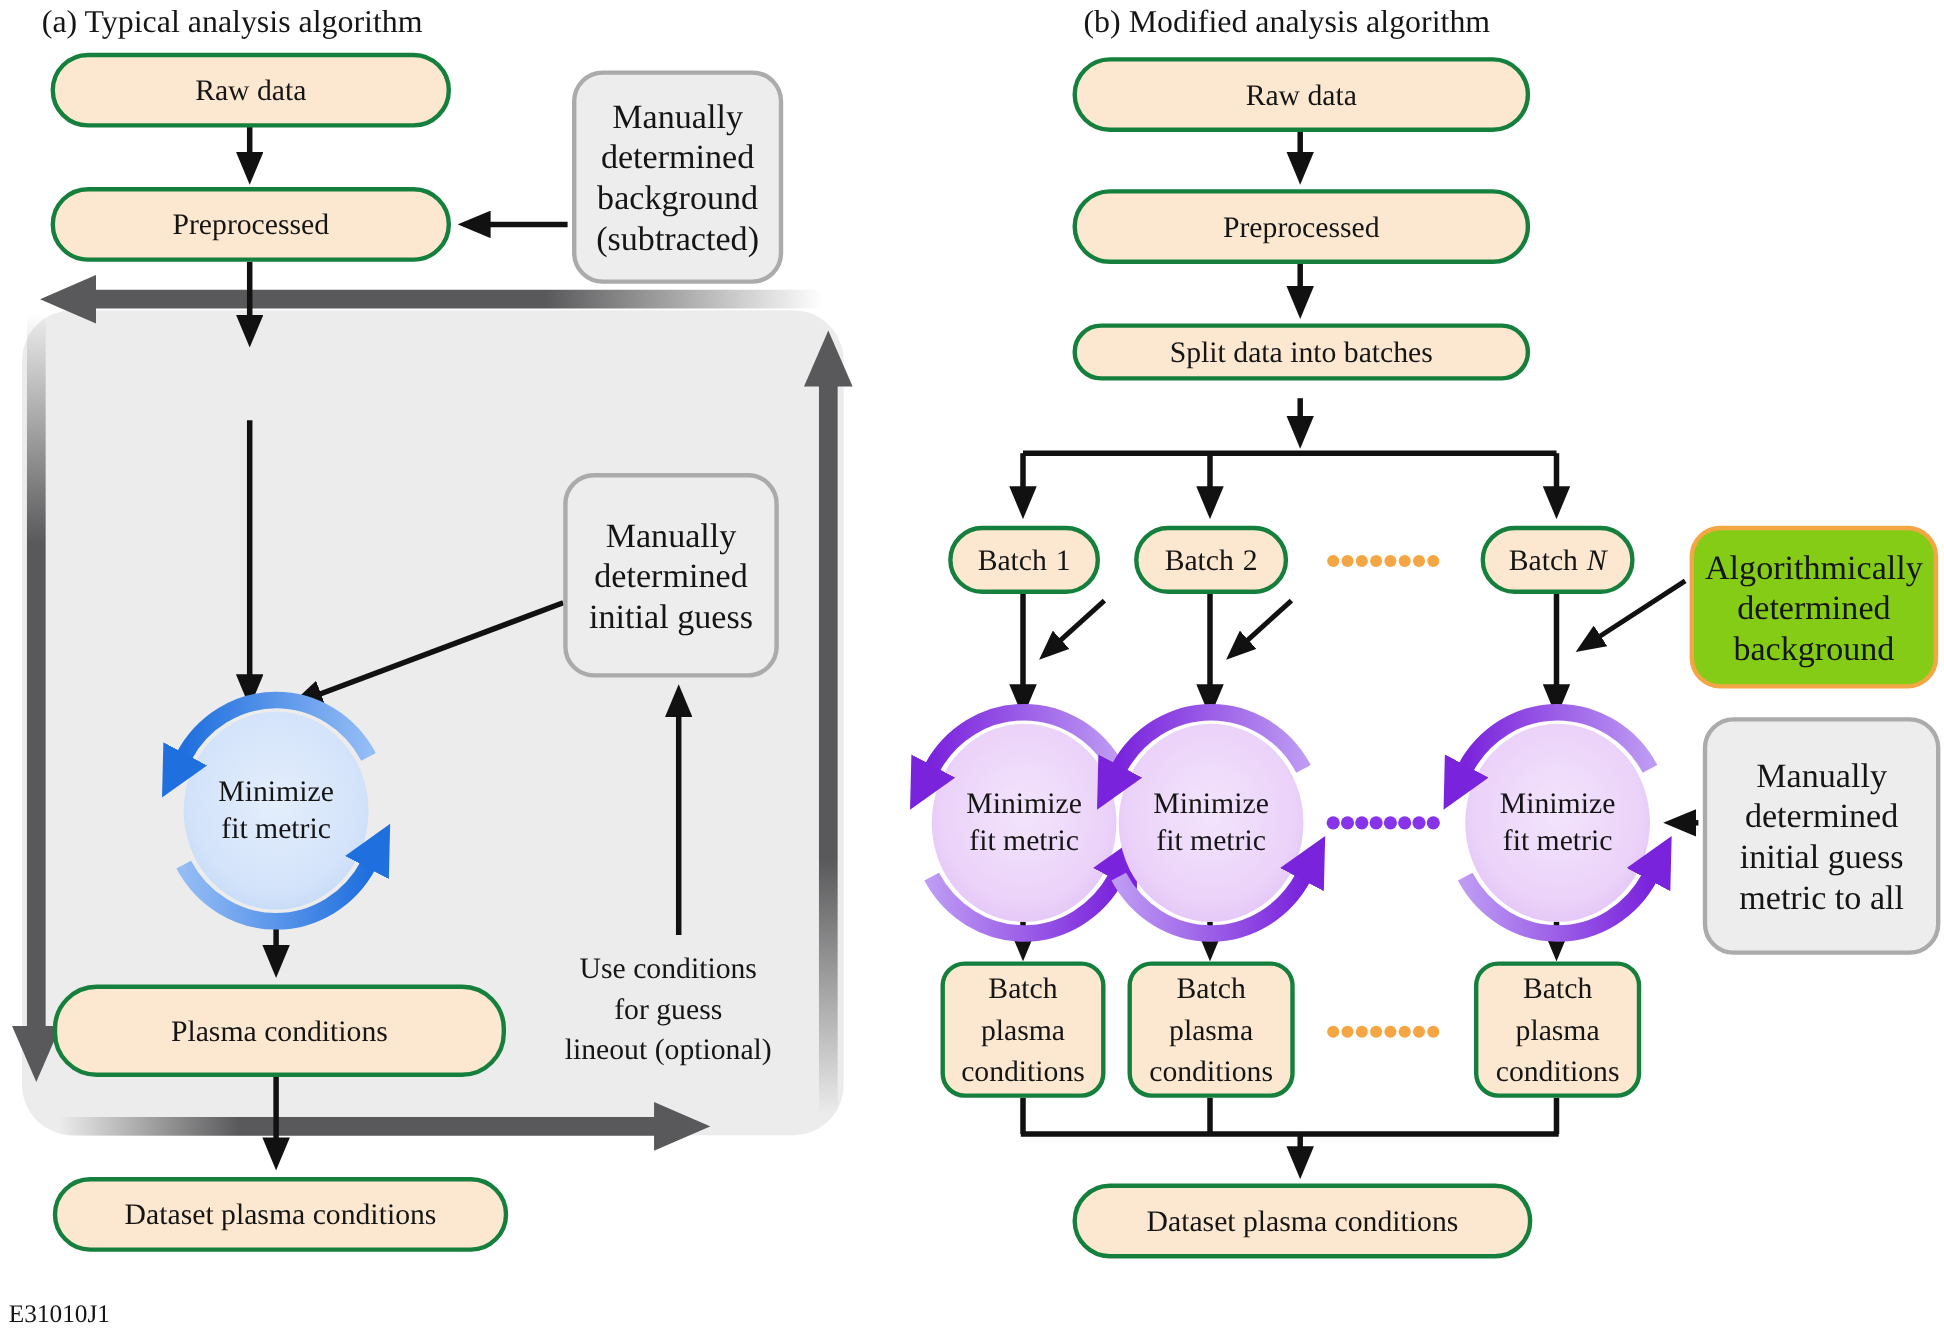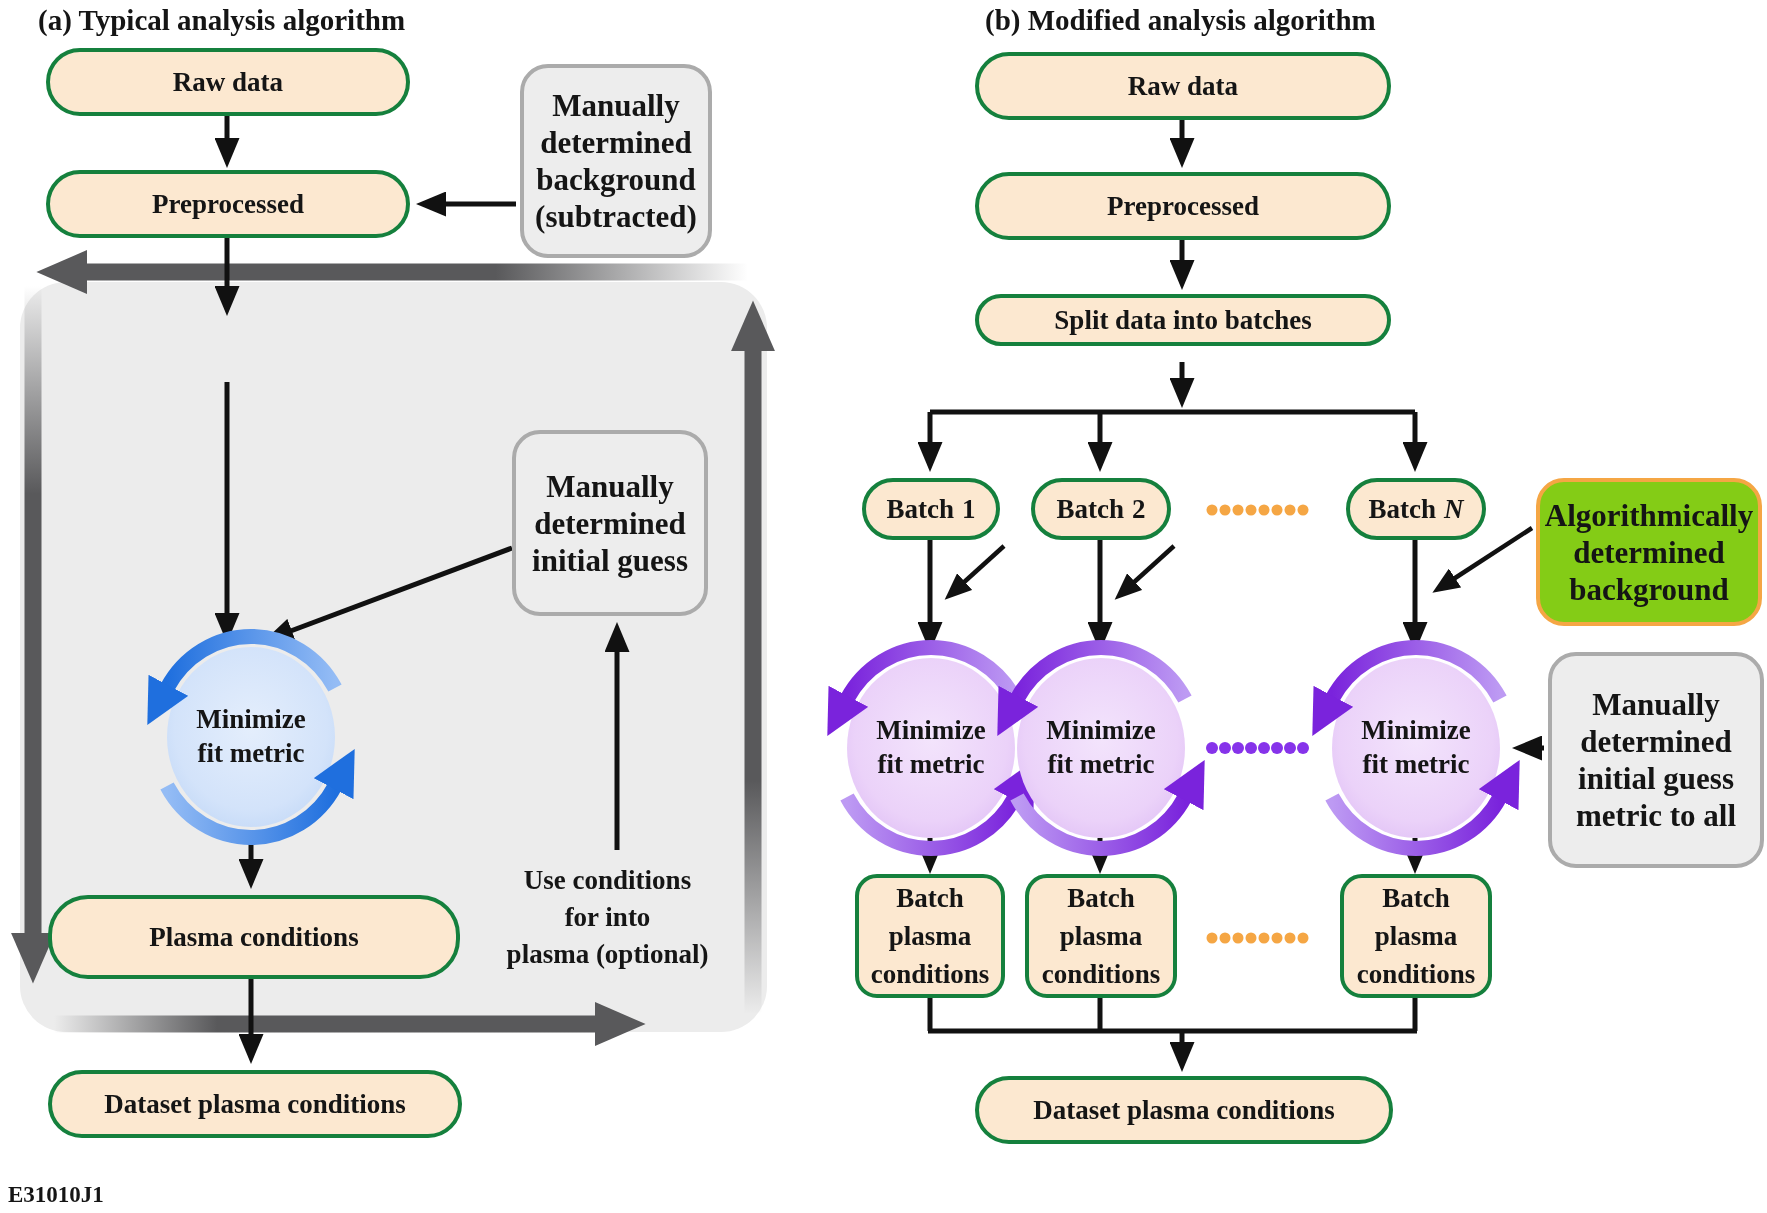--- a/index.html
+++ b/index.html
@@ -1,18 +1,18 @@
 <!DOCTYPE html>
 <html><head>
 <meta charset="utf-8">
 <style>
   html,body{margin:0;padding:0;background:#fff;}
   .canvas{position:relative;width:1767px;height:1213px;background:#ffffff;overflow:hidden;
           font-family:"Liberation Serif","DejaVu Serif",serif;color:#151515;}
-  .abs{position:absolute;font-weight:bold;}
+  .abs{position:absolute;}
   .title{font-size:29px;white-space:nowrap;}
   .node{background:#FCE8D0;border:4px solid #15803d;box-sizing:border-box;
         display:flex;align-items:center;justify-content:center;font-size:27px;
         text-align:center;white-space:nowrap;}
   .pill{border-radius:40px;}
   .rrect{border-radius:22px;}
   .note{background:#EDEDED;border:4px solid #ABABAB;box-sizing:border-box;border-radius:28px;
         display:flex;flex-direction:column;align-items:center;justify-content:center;
         font-size:31px;line-height:37px;text-align:center;}
   .note.orange{background:#84cc16;border-color:#F5A644;}
@@ -210,22 +210,22 @@
     <div>initial guess</div>
   </div>
 
   <div class="abs circleText z4" style="left:167px;top:702px;width:168px;">
     <div>Minimize</div>
     <div>fit metric</div>
   </div>
 
   <div class="abs stack lh37 z3" style="left:475px;top:862px;width:265px;">
     <div>Use conditions</div>
-    <div>for into</div>
-    <div>plasma (optional)</div>
+    <div>for guess</div>
+    <div>lineout (optional)</div>
   </div>
 
   <div class="abs node pill z3" style="left:48px;top:895px;width:412px;height:84px;">Plasma conditions</div>
 
   <div class="abs node pill z3" style="left:48px;top:1070px;width:414px;height:68px;">Dataset plasma conditions</div>
 
   <div class="abs title z3" style="left:985px;top:4px;">(b) Modified analysis algorithm</div>
 
   <div class="abs node pill z3" style="left:975px;top:52px;width:416px;height:68px;">Raw data</div>
 

